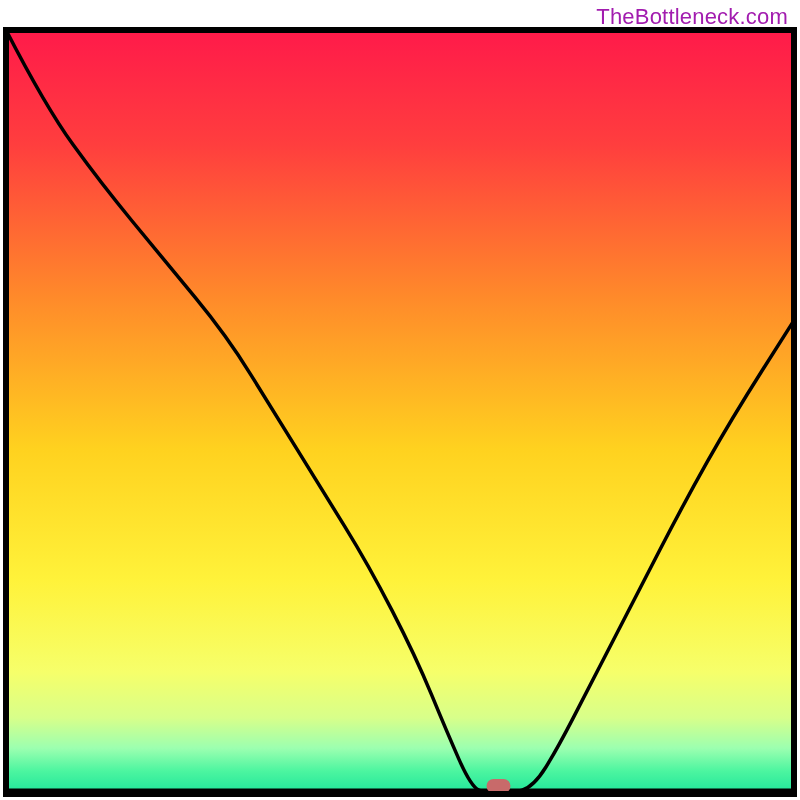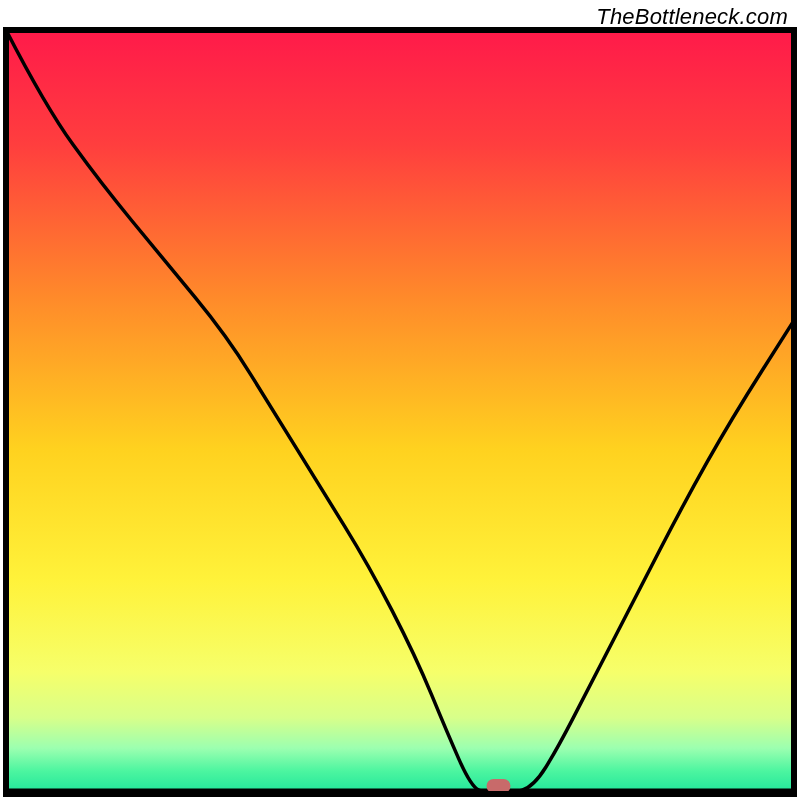--- a/index.html
+++ b/index.html
@@ -12,26 +12,25 @@
   }
   .chart-wrap {
     position: relative;
     width: 800px;
     height: 800px;
   }
   .watermark {
     position: absolute;
     top: 4px;
     right: 12px;
-    color: #000000;
+    color: #a21caf;
     font-size: 22px;
     font-weight: 400;
     letter-spacing: 0.2px;
     z-index: 10;
-    font-style: italic;
   }
   svg {
     display: block;
   }
 </style>
 </head>
 <body>
 
 <div class="chart-wrap">
 

